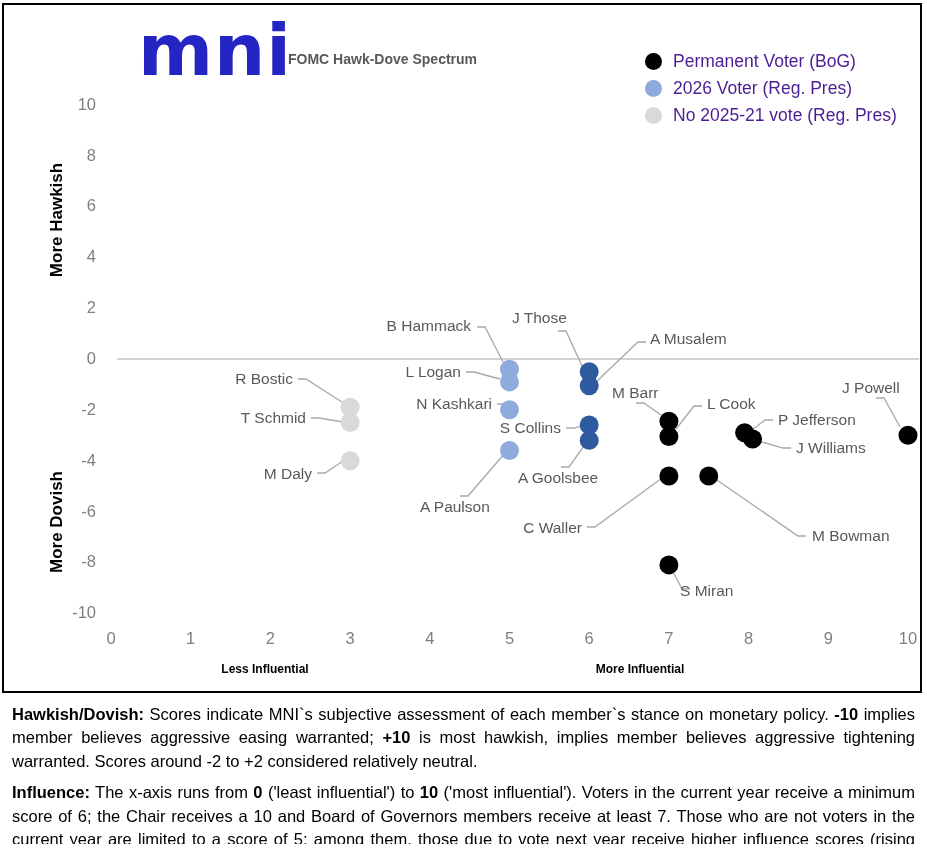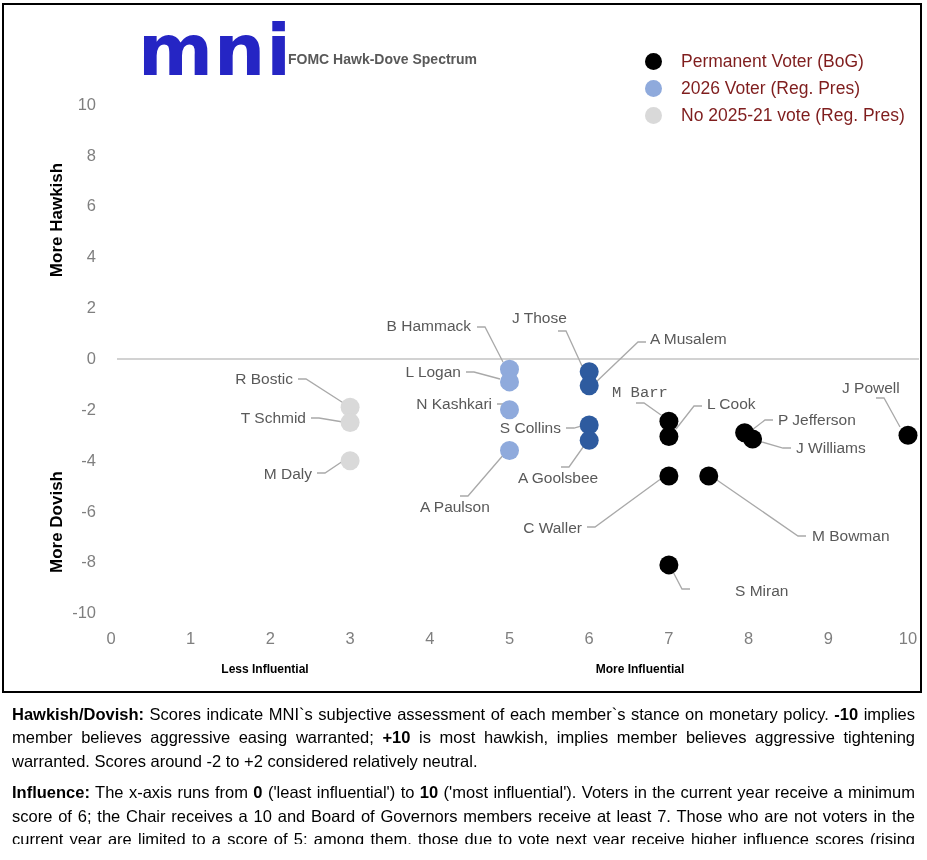--- a/index.html
+++ b/index.html
@@ -20,21 +20,21 @@
   }
   .chart-title {
     position:absolute; left:288px; top:51px;
     font-size:14px; font-weight:bold; color:#595959;
   }
   .legend { position:absolute; left:645px; top:48px; }
   .legend-row { display:flex; align-items:center; height:27px; }
   .legend-swatch {
     width:17px; height:17px; border-radius:50%; margin-right:11px; flex:0 0 auto;
   }
-  .legend-label { font-size:17.5px; color:#7f1d1d; white-space:nowrap;margin-left:8px; }
+  .legend-label { font-size:17.5px; color:#4c1d95; white-space:nowrap; }
   #plot-svg { position:absolute; left:0; top:0; }
   .ytick {
     position:absolute; left:26px; width:70px; text-align:right;
     font-size:16.5px; color:#7f7f7f;
   }
   .xtick {
     position:absolute; width:44px; text-align:center; top:629px;
     font-size:16.5px; color:#7f7f7f;
   }
   .ylab {
@@ -159,28 +159,28 @@
       <div class="pt-label align-right" style="left: 306px; top: 409px;">T Schmid</div>
       <div class="pt-label align-right" style="left: 312px; top: 465px;">M Daly</div>
       <div class="pt-label align-right" style="left: 471px; top: 317px;">B Hammack</div>
       <div class="pt-label align-right" style="left: 461px; top: 363px;">L Logan</div>
       <div class="pt-label align-right" style="left: 492px; top: 395px;">N Kashkari</div>
       <div class="pt-label" style="left: 420px; top: 498px;">A Paulson</div>
       <div class="pt-label" style="left: 512px; top: 309px;">J Those</div>
       <div class="pt-label" style="left: 650px; top: 330px;">A Musalem</div>
       <div class="pt-label align-right" style="left: 561px; top: 419px;">S Collins</div>
       <div class="pt-label" style="left: 518px; top: 469px;">A Goolsbee</div>
-      <div class="pt-label" style="left: 612px; top: 384px; font-family: Liberation Mono, monospace;">M Barr</div>
+      <div class="pt-label" style="left: 612px; top: 384px;">M Barr</div>
       <div class="pt-label" style="left: 707px; top: 395px;">L Cook</div>
       <div class="pt-label" style="left: 778px; top: 411px;">P Jefferson</div>
       <div class="pt-label" style="left: 796px; top: 439px;">J Williams</div>
       <div class="pt-label" style="left: 842px; top: 379px;">J Powell</div>
       <div class="pt-label align-right" style="left: 582px; top: 519px;">C Waller</div>
       <div class="pt-label" style="left: 812px; top: 527px;">M Bowman</div>
-      <div class="pt-label" style="left: 735px; top: 582px;">S Miran</div>
+      <div class="pt-label" style="left: 680px; top: 582px;">S Miran</div>
     </div>
 
   <div class="xlab xlab-left">Less Influential</div>
   <div class="xlab xlab-right">More Influential</div>
 
   <div class="footer" id="footer">
       <p><b>Hawkish/Dovish:</b><span>  Scores indicate MNI`s subjective assessment of each member`s stance on monetary policy. </span><b>-10</b><span> implies member believes aggressive easing warranted; </span><b>+10</b><span> is most hawkish, implies member believes aggressive tightening warranted. Scores around -2 to +2 considered relatively neutral.</span></p>
       <p><b>Influence:</b><span> The x-axis runs from </span><b>0</b><span> ('least influential') to </span><b>10</b><span> ('most influential'). Voters in the current year receive a minimum score of 6; the Chair receives a 10 and Board of Governors members receive at least 7. Those who are not voters in the current year are limited to a score of 5; among them, those due to vote next year receive higher influence scores (rising towards end of current year), and vice-versa. </span><b>Updated Dec 8, 2025</b></p>
     </div>
 </div>

